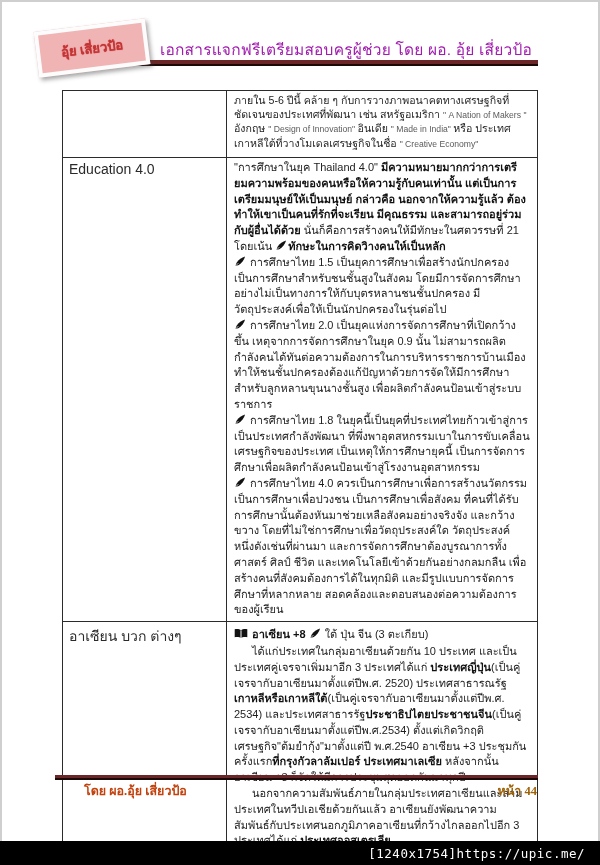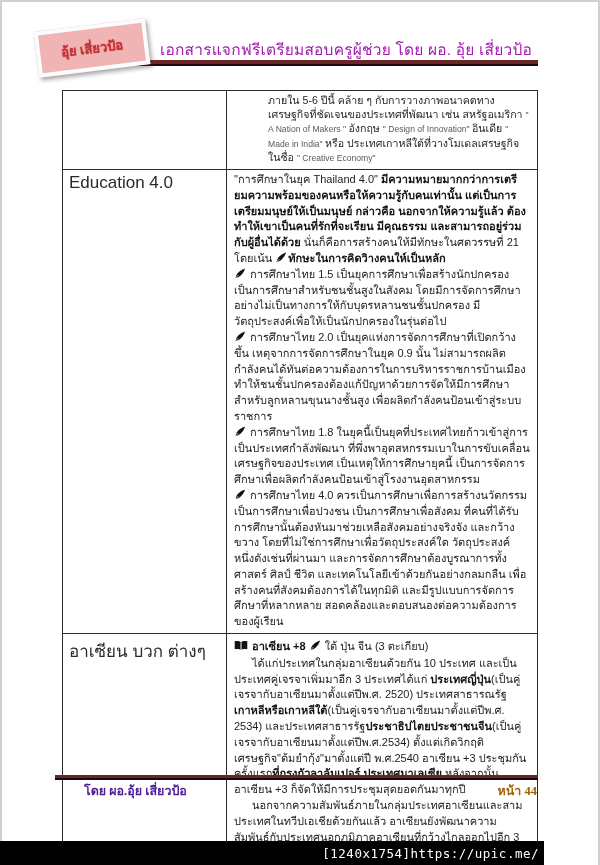--- a/index.html
+++ b/index.html
@@ -32,56 +32,56 @@
     position:absolute; left:55px; top:60px; width:483px; height:6px;
     background:linear-gradient(#6b2727 0 60%, #1d0808 60% 100%);
   }
   
   .content-table {
     position:absolute; left:62px; top:90px; width:476px;
     border:1.4px solid #2b2b2b; background:#fff;
   }
   .row { display:flex; }
   .row + .row { border-top:1.2px solid #2b2b2b; }
-  .row:nth-child(1) { min-height:66px;gap:34px; }
+  .row:nth-child(1) { min-height:66px; }
   .row:nth-child(2) { min-height:396px; }
   .row:nth-child(3) { min-height:201px; }
   .term-cell {
     flex:0 0 164px; border-right:1.2px solid #2b2b2b;
-    padding:3px 6px; font-size:17px; color:#2a2a2a;
+    padding:3px 6px; font-size:14px; color:#2a2a2a;
   }
   .def-cell {
     flex:1; padding:2px 7px 3px 7px; font-size:11px; line-height:15.8px;
     color:#1d1d1d; text-align:left; overflow:hidden;
   }
   .row:nth-child(1) .def-cell { font-size:10.6px; line-height:13.6px; padding-top:3px; }
   .para { margin:0; }
   .para.indent { text-indent:18px; }
   .para.heading { margin-top:3px; margin-bottom:1px; }
   .seg.bold { font-weight:bold; color:#111;text-align:right; }
   .seg.en { font-size:8.6px; color:#5a5a5a; }
   .icon-svg { display:inline-block; vertical-align:-1px; margin-right:1px; }
   
   .footer-rule {
     position:absolute; left:55px; top:775px; width:483px; height:5px;
     background:linear-gradient(#6b2727 0 55%, #1d0808 55% 100%);
   }
   .footer-left {
     position:absolute; left:84px; top:781px;
-    font-family:"Liberation Serif", serif; font-weight:bold; font-size:12.5px; color:#4c1d95;
+    font-family:"Liberation Serif", serif; font-weight:bold; font-size:12.5px; color:#c2410c;
   }
   .footer-right {
     position:absolute; right:63px; top:781px;
     font-family:"Liberation Serif", serif; font-weight:bold; font-size:12.5px; color:#a16207;
   }
   
   .status-bar {
-    position:absolute; left:0; bottom:0; width:544px; height:24px; background:#000;
+    position:absolute; left:0; bottom:0; width:600px; height:24px; background:#000;
     z-index:6; display:flex; align-items:center; justify-content:flex-end;
-    padding-right:5px;
+    padding-right:15px;
   }
   .status-text {
     color:#fff; font-family:"DejaVu Sans Mono", monospace; font-size:12.5px;
     letter-spacing:.5px;
   }
 </style>
 </head>
 <body>
 
 <div class="page-frame"></div>

